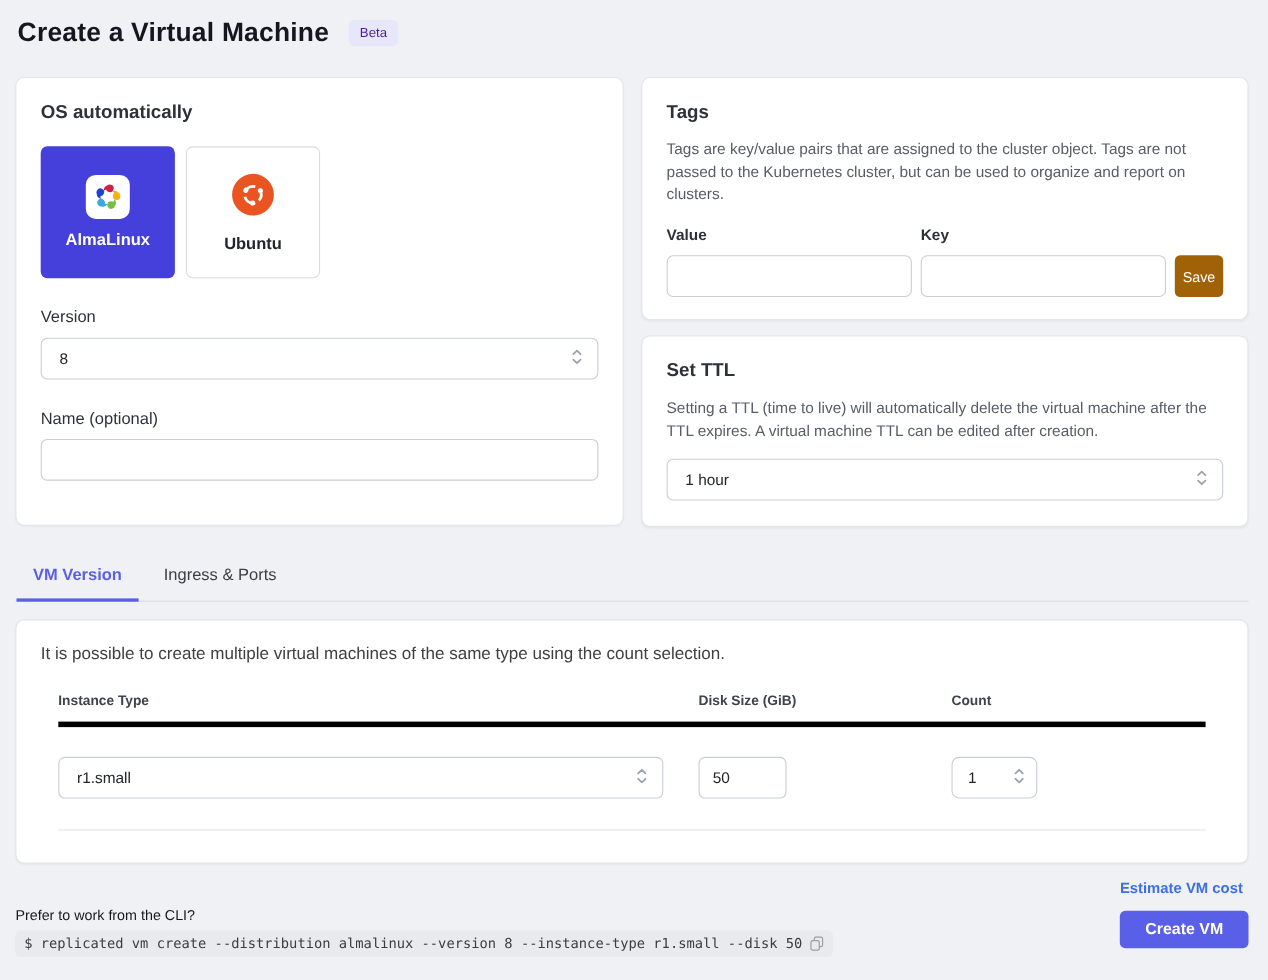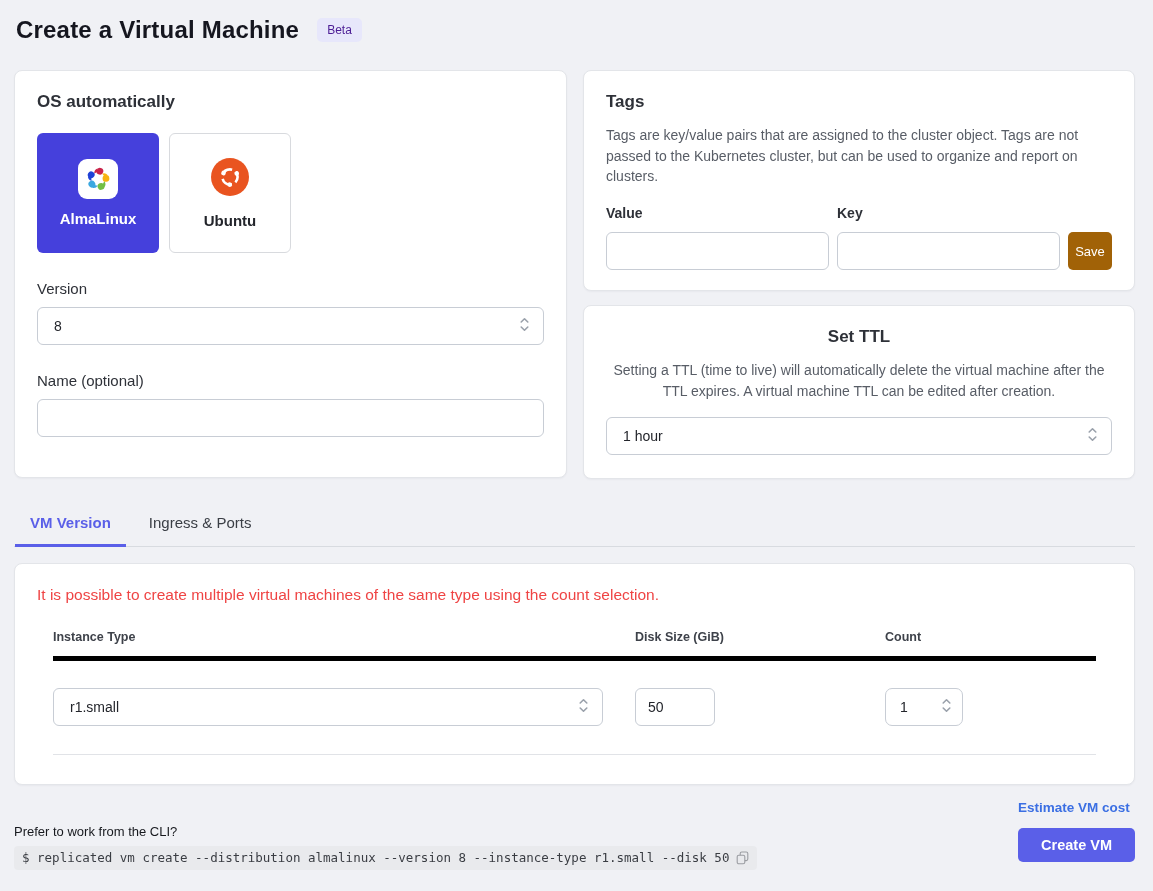--- a/index.html
+++ b/index.html
@@ -26,21 +26,21 @@
     background:#fff; border:1px solid #e3e5e9; border-radius:8px;
     box-shadow:0 1px 2px rgba(20,20,40,.04);
     padding:21px 22px;
   }
   .card h2 { font-size:17px; font-weight:600; color:#2e3138; }
   .card-desc { font-size:14px; line-height:1.48; color:#585d66; margin-top:13px; }
 
   .os-card { height:408px; }
   .right-col { display:flex; flex-direction:column; gap:14px; }
   .tags-card { height:221px; }
-  .ttl-card { height:174px;text-align:center; }
+  .ttl-card { height:174px; }
 
   
   .tiles { display:flex; gap:10px; margin-top:21px; }
   .tile {
     width:122px; height:120px; border-radius:6px; cursor:pointer;
     display:flex; flex-direction:column; align-items:center; justify-content:center; gap:11px;
   }
   .tile.selected { background:#4540dc; color:#fff; }
   .tile.plain { background:#fff; border:1px solid #d8dade; color:#23252b; }
   .tile-label { font-size:15px; font-weight:700; }
@@ -73,26 +73,26 @@
   
   .ttl-select { margin-top:16px; }
 
   
   .tabs { display:flex; margin-top:27px; border-bottom:1px solid #d8dbe0; padding-left:1px; }
   .tab { font-size:15px; padding:8px 15px 13px; cursor:pointer; color:#3a3e45; margin-right:8px; }
   .tab.active { color:#5a5fe8; font-weight:700; border-bottom:3px solid #5a5fe8; margin-bottom:-1px; }
 
   
   .vm-card { margin-top:16px; height:222px; padding:22px; }
-  .vm-desc { font-size:15.5px; color:#ef4444; }
+  .vm-desc { font-size:15.5px; color:#404040; }
   .vm-table { margin:26px 16px 0; }
   .thead { display:flex; border-bottom:5px solid #000000; padding-bottom:12px; }
   .trow { display:flex; align-items:center; padding:27px 0 28px; border-bottom:1px solid #e1e3e7; }
   .col-instance { width:582px; }
-  .col-disk { width:250px; }
+  .col-disk { width:230px; }
   .col-count { width:200px; }
   .th { font-size:12.5px; font-weight:700; color:#3e424a; }
   .instance-select { width:550px; }
   .disk-input { width:80px; }
   .stepper {
     width:78px; height:38px; border:1px solid #c8cdd5; border-radius:7px; background:#fff;
     display:flex; align-items:center; justify-content:space-between;
     padding:0 10px 0 14px; font-size:14px; color:#23252b;
   }
 

